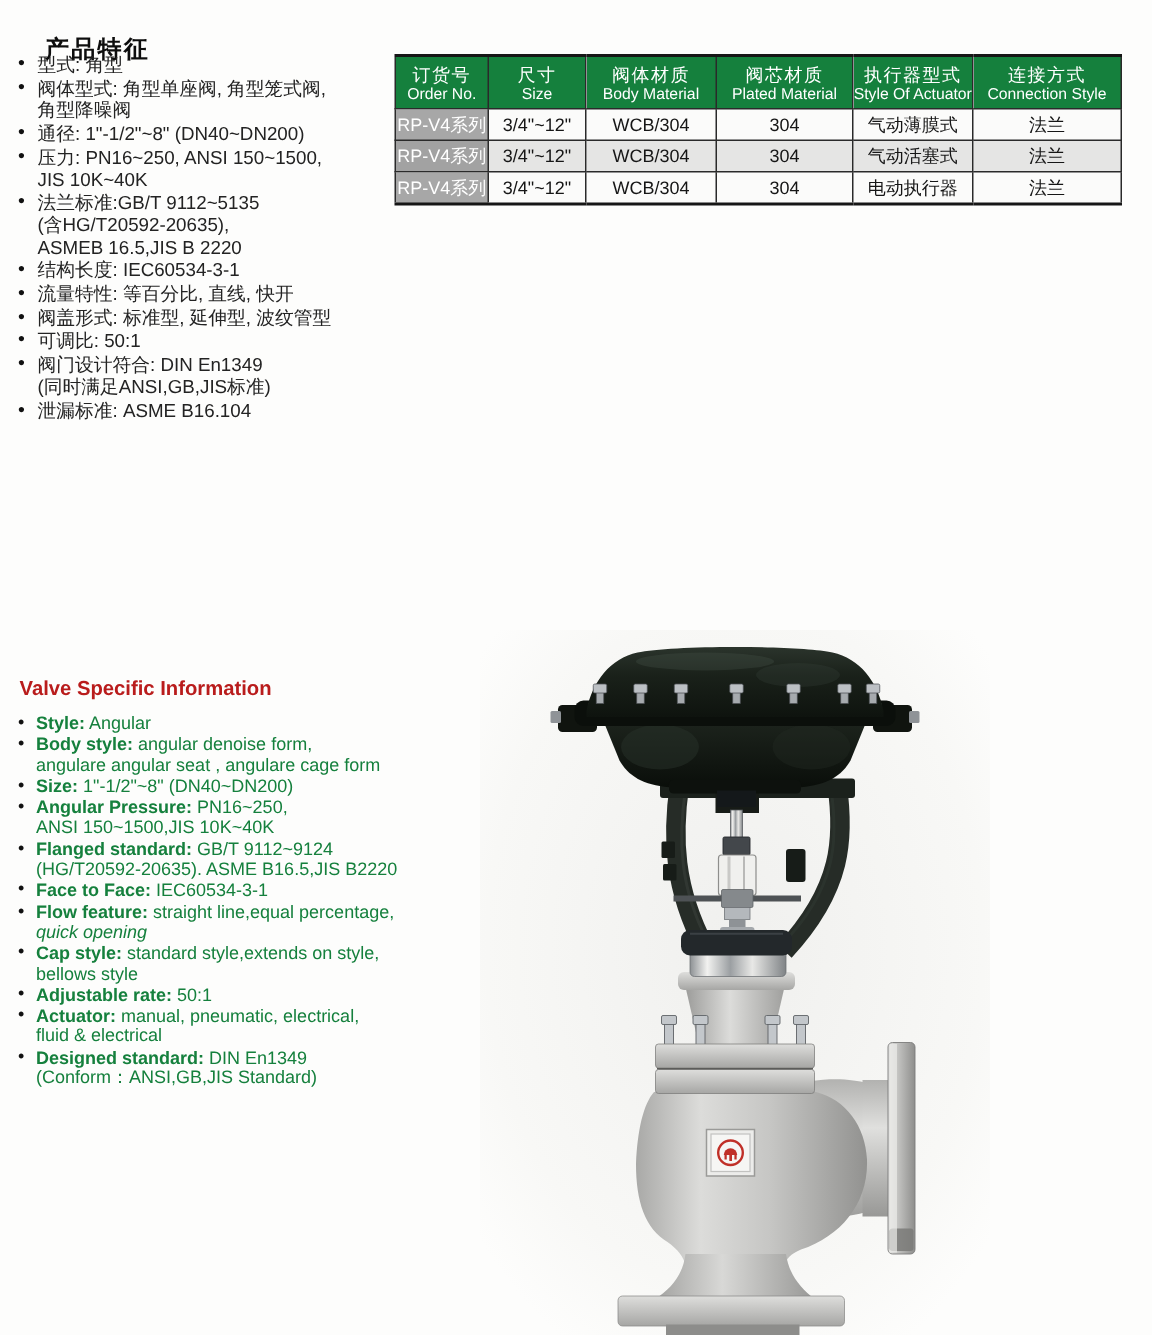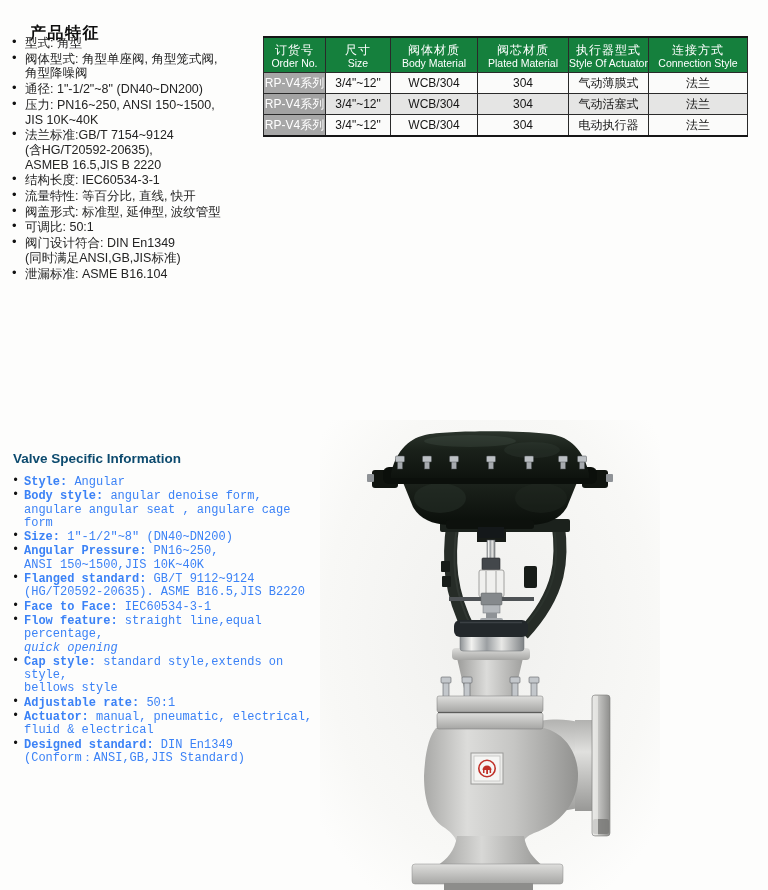--- a/index.html
+++ b/index.html
@@ -22,23 +22,23 @@
   .spec-table thead th{background:#15803d;color:#fff;font-weight:normal;height:34px;border-top:2px solid #161616;}
   .h-cn{display:block;font-size:12px;line-height:14px;margin-top:2px;letter-spacing:1px;}
   .h-en{display:block;font-size:10.5px;line-height:12px;letter-spacing:0;}
   .spec-table td{height:20px;font-size:12px;background:#fbfbfa;color:#161616;text-align:center;}
   .spec-table td.c0{background:#a7a7a7;color:#fff;}
   .spec-table tr.alt td{background:#e5e5e4;}
   .spec-table tr.alt td.c0{background:#a2a2a2;}
   .spec-table tbody tr:last-child td{border-bottom:2px solid #161616;}
 
   
-  .en-title{position:absolute;left:13px;top:451px;margin:0;font-size:13.5px;font-weight:bold;color:#0c4a6e;}
+  .en-title{position:absolute;left:13px;top:451px;margin:0;font-size:13.5px;font-weight:bold;color:#b91c1c;}
   .en-list{position:absolute;left:12px;top:476px;width:305px;margin:0;padding:0;list-style:none;
-           font-size:12px;line-height:13.3px;color:#3b82f6;font-family:Liberation Mono, monospace;}
+           font-size:12px;line-height:13.3px;color:#15803d;}
   .en-list li{position:relative;padding-left:12px;margin-bottom:1px;}
   .en-list li::before{content:"\2022";position:absolute;left:0;top:-1px;font-size:12px;color:#111;}
   .lbl{font-weight:bold;}
   .italic{font-style:italic;}
 
   .valve{position:absolute;left:320px;top:420px;width:340px;height:470px;}
 </style>
 </head>
 <body>
 
@@ -54,21 +54,21 @@
         <span class="ln">角型降噪阀</span>
       </li>
     <li>
         <span class="ln">通径: 1"-1/2"~8" (DN40~DN200)</span>
       </li>
     <li>
         <span class="ln">压力: PN16~250, ANSI 150~1500,</span>
         <span class="ln">JIS 10K~40K</span>
       </li>
     <li>
-        <span class="ln">法兰标准:GB/T 7154~9124</span>
+        <span class="ln">法兰标准:GB/T 9112~5135</span>
         <span class="ln">(含HG/T20592-20635),</span>
         <span class="ln">ASMEB 16.5,JIS B 2220</span>
       </li>
     <li>
         <span class="ln">结构长度: IEC60534-3-1</span>
       </li>
     <li>
         <span class="ln">流量特性: 等百分比, 直线, 快开</span>
       </li>
     <li>

